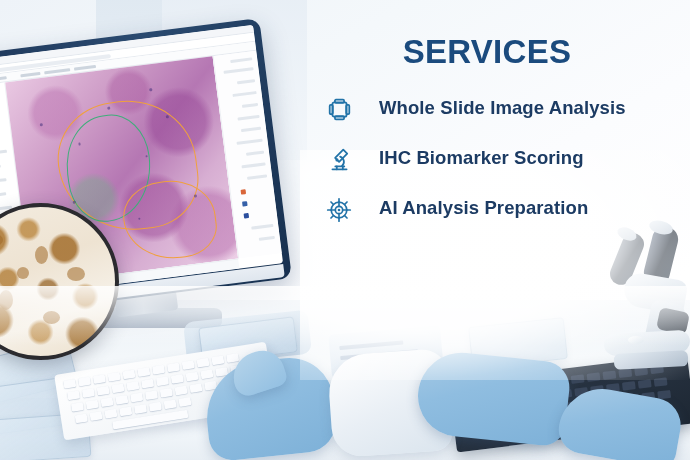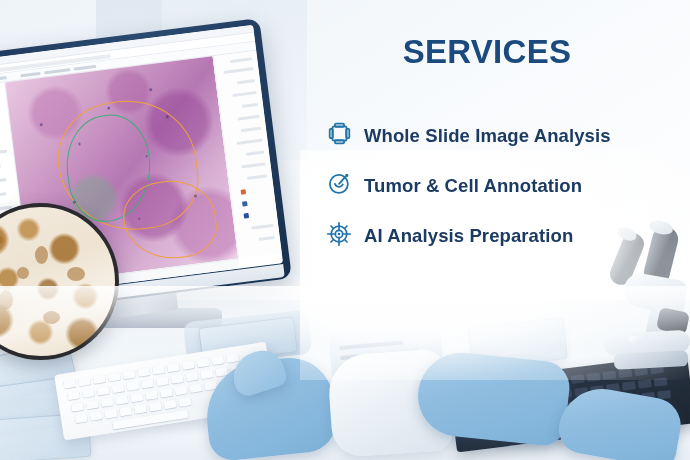--- a/index.html
+++ b/index.html
@@ -318,22 +318,22 @@
     line-height:1.12;
     letter-spacing:.3px;
   }
   .title .l2{ display:block;text-align:center; }
   .features{
     margin-top:26px;
     padding-left:30px;
   }
   .feature{
     display:flex;
-    align-items:flex-end;
-    gap:12px;
+    align-items:flex-start;
+    gap:27px;
     height:50px;
   }
   .f-icon{
     width:26px; height:26px; flex:0 0 26px;
     display:flex; align-items:center; justify-content:center;
     color:#2273a8;
   }
   .f-icon svg{ display:block; }
   .f-label{
     color:#1c3b63;
@@ -590,32 +590,35 @@
             <rect x="5.2" y="5.2" width="13.6" height="13.6" rx="1.6"></rect>
             <rect x="2.6" y="7.6" width="3" height="8.8" rx="1"></rect>
             <rect x="18.4" y="7.6" width="3" height="8.8" rx="1"></rect>
             <rect x="7.6" y="2.6" width="8.8" height="3" rx="1"></rect>
             <rect x="7.6" y="18.4" width="8.8" height="3" rx="1"></rect>
           </svg>
         </span>
         <span class="f-label">Whole Slide Image Analysis</span>
       </div>
 
-
       <div class="feature">
         <span class="f-icon">
           <svg width="25" height="25" viewBox="0 0 24 24" fill="none" stroke="currentColor" stroke-width="1.7" stroke-linecap="round" stroke-linejoin="round">
-            <circle cx="11.4" cy="12.4" r="8.6"></circle>
-            <path d="M7.6 12.4 c1.4 3.4 5.6 3.8 7.6 .6"></path>
-            <path d="M11.6 12.4 L17.8 5.4"></path>
-            <circle cx="19" cy="4.2" r="1.5" fill="currentColor" stroke="none"></circle>
+            <path d="M15.6 2.6 L19.4 6.4 L11.6 14.2 L7.8 10.4 Z"></path>
+            <circle cx="9.6" cy="12.4" r="1.5" fill="currentColor" stroke="none"></circle>
+            <path d="M12.6 9.2 C16.4 10.6 17.6 15.4 14.4 18.2"></path>
+            <path d="M8 18.6 h8.6"></path>
+            <path d="M5.2 21.4 h13.6"></path>
+            <path d="M9.4 18.6 v2.8"></path>
+            <path d="M15.2 18.6 v2.8"></path>
           </svg>
         </span>
-        <span class="f-label">Tumor &amp; Cell Annotation</span>
-      </div>
+        <span class="f-label">IHC Biomarker Scoring</span>
+      </div>
+
 
       <div class="feature">
         <span class="f-icon">
           <svg width="26" height="26" viewBox="0 0 24 24" fill="none" stroke="currentColor" stroke-width="1.55" stroke-linecap="round" stroke-linejoin="round">
             <circle cx="12" cy="12" r="7.2"></circle>
             <circle cx="12" cy="12" r="3.4"></circle>
             <circle cx="12" cy="12" r="1.2" fill="currentColor" stroke="none"></circle>
             <path d="M12 1.6 v3.2"></path>
             <path d="M12 19.2 v3.2"></path>
             <path d="M1.6 12 h3.2"></path>

